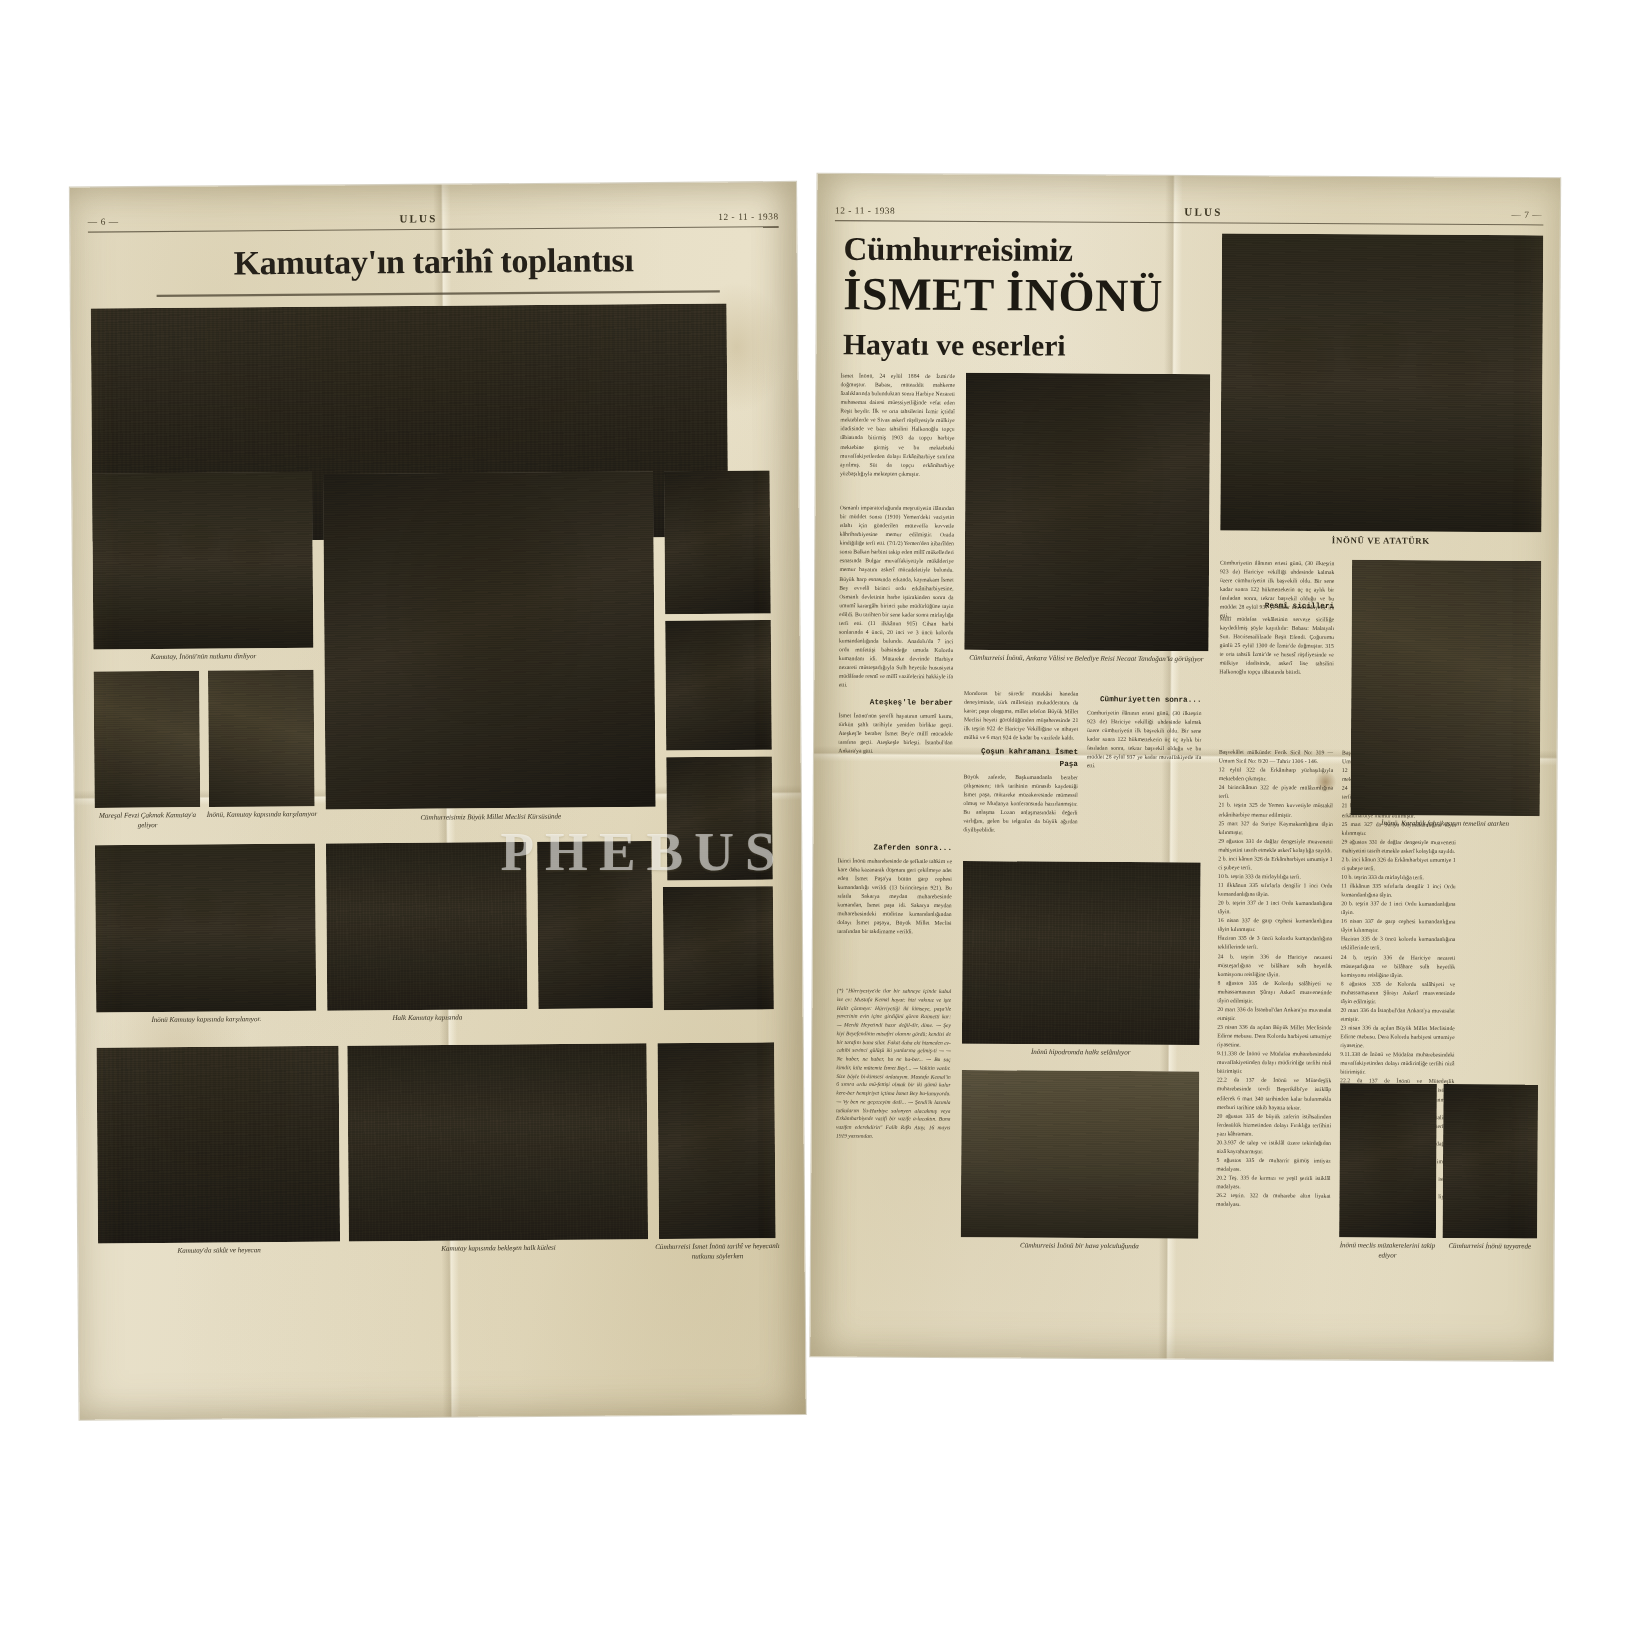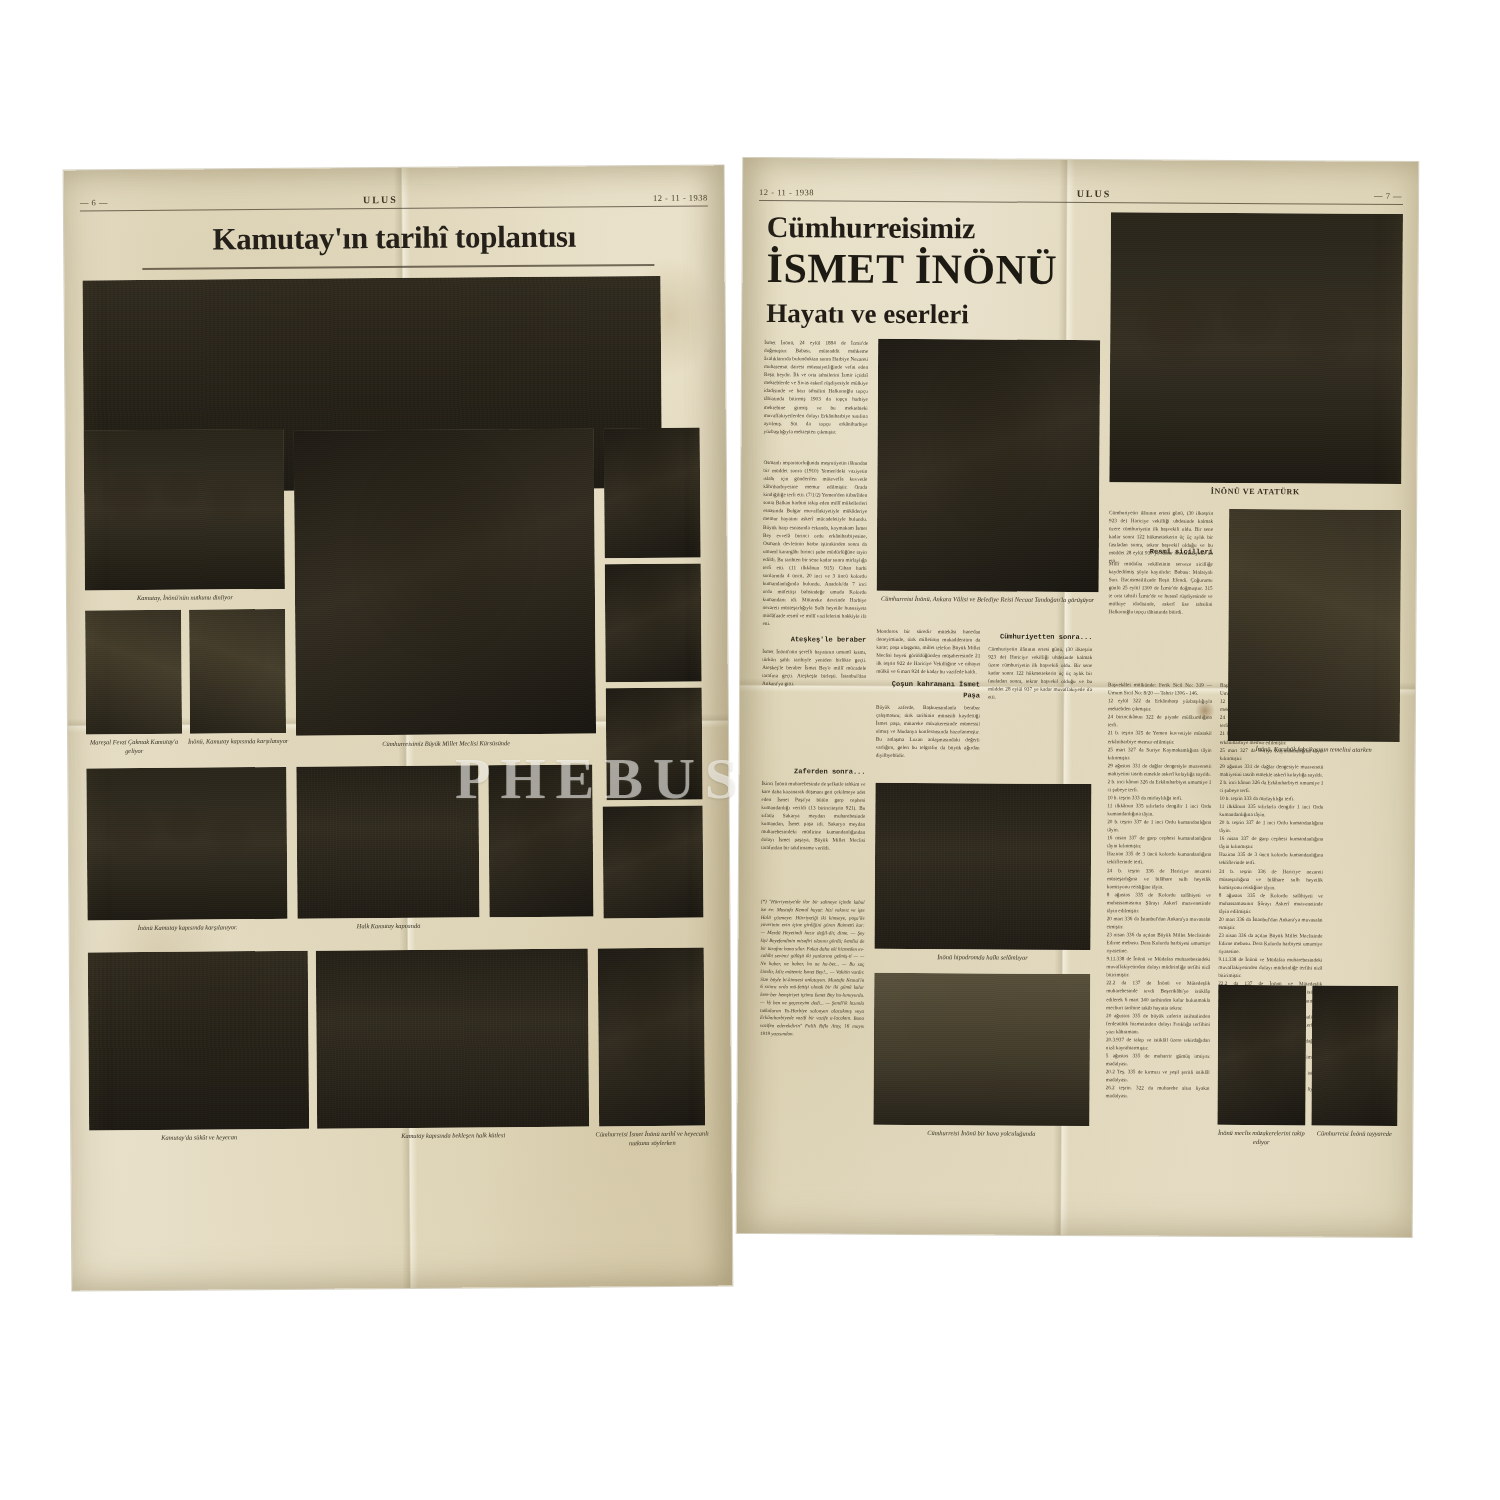--- a/index.html
+++ b/index.html
@@ -214,21 +214,21 @@
     color: #2b2619;
   }
   .subhead.left { text-align: right; font-family: Liberation Mono, monospace; }
 
   
   .watermark {
     position: absolute;
     left: 455px;
     top: 745px;
     font-family: "Liberation Serif", serif;
-    font-size: 58px;
+    font-size: 50px;
     font-weight: bold;
     letter-spacing: 10px;
     color: rgba(255,255,255,.55);
     text-shadow: 0 1px 2px rgba(120,110,80,.25);
     pointer-events: none;
     user-select: none;
   }
 
   .edge-dark {
     position: absolute;

